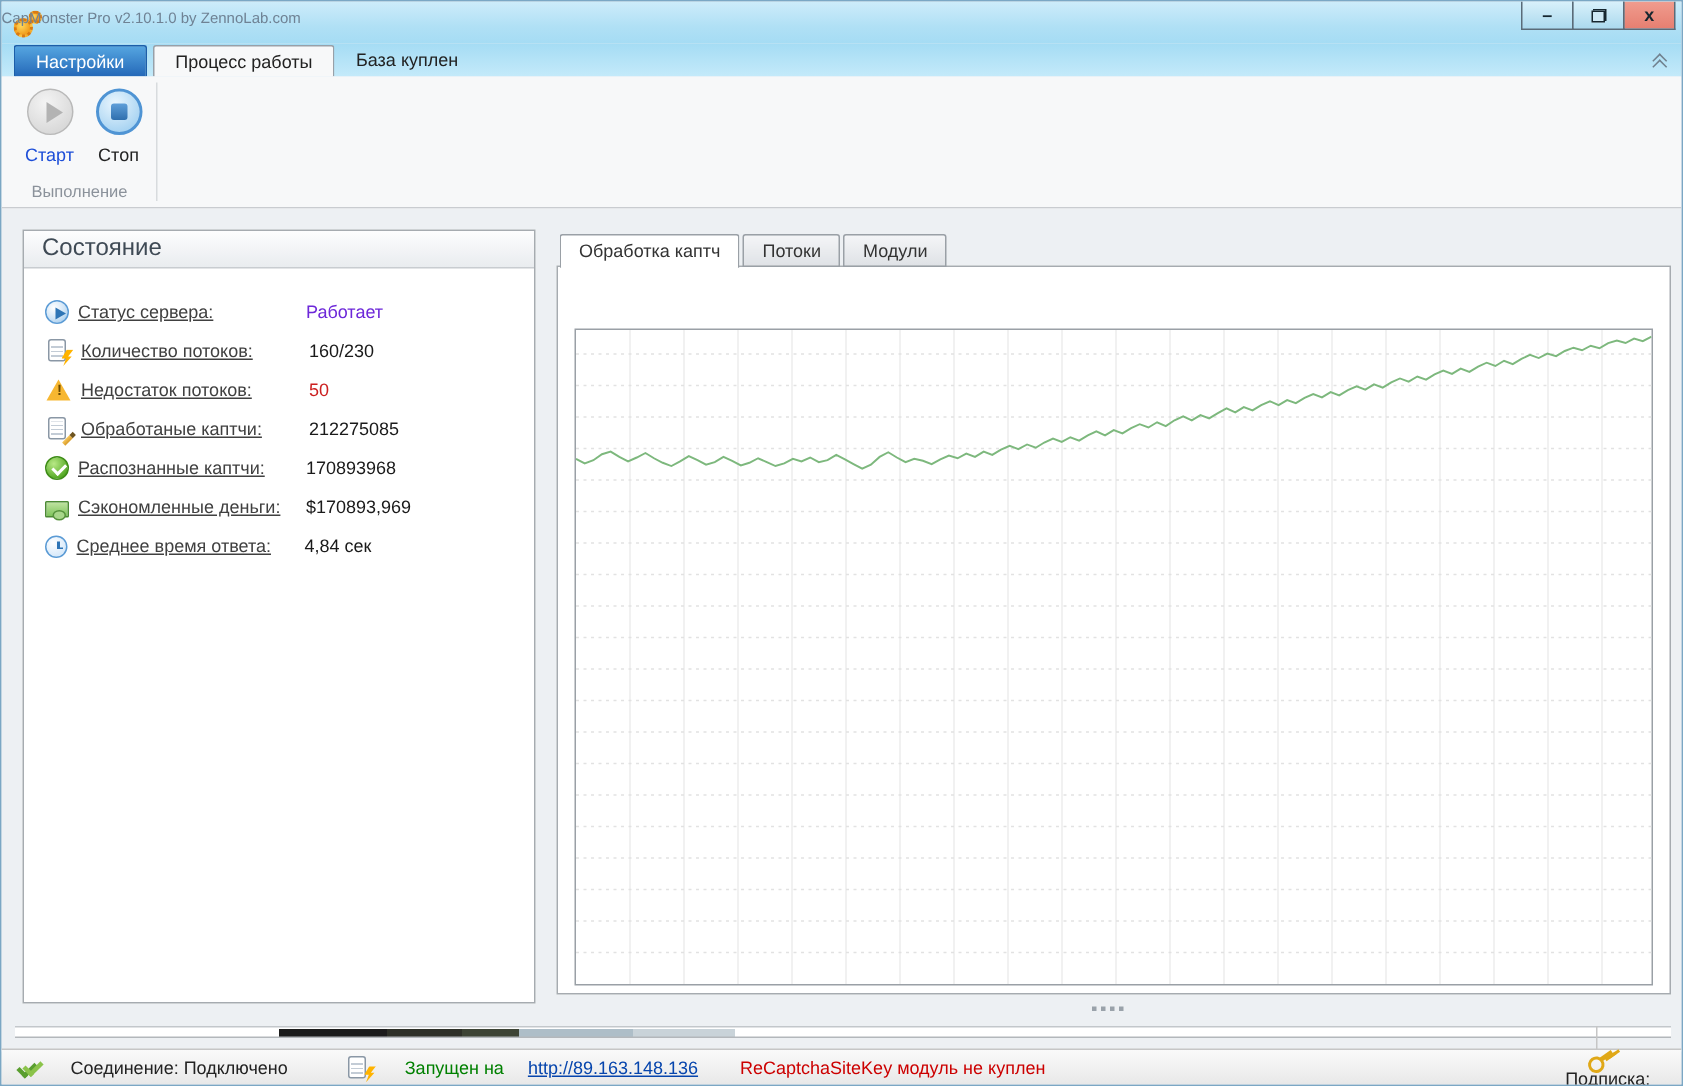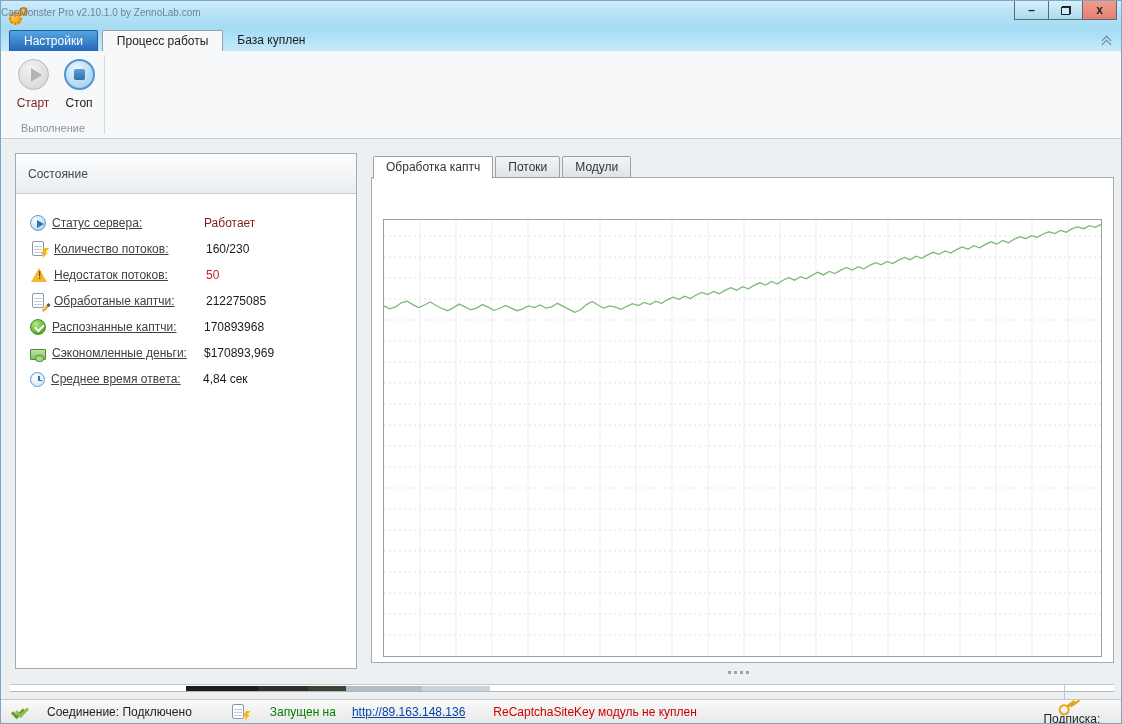--- a/index.html
+++ b/index.html
@@ -36,38 +36,38 @@
   
   .ribbon { position:relative; height:88px; background:#f7f8f9; border-bottom:1px solid #c9ccd0; }
   .ribbon-group { position:absolute; left:2px; top:0; width:102px; height:87px; }
   .ribbon-group .sep { position:absolute; right:0; top:4px; bottom:4px; width:1px; background:#d8dbde; }
   .group-label { position:absolute; bottom:4px; left:0; right:2px; text-align:center; font-size:11px; color:#8b929b; }
   .rb-btn { position:absolute; top:8px; width:44px; text-align:center; }
   .rb-btn .big-icon { width:31px; height:31px; border-radius:50%; margin:0 auto 6px; position:relative; }
   .rb-btn .lbl { font-size:12px; }
   .btn-start .big-icon { background:radial-gradient(circle at 40% 30%, #f4f4f4, #d9d9d9 75%); border:1px solid #b9b9b9; }
   .btn-start .big-icon::after { content:""; position:absolute; left:12px; top:8px; border-left:11px solid #b3b3b3; border-top:7px solid transparent; border-bottom:7px solid transparent; }
-  .btn-start .lbl { color:#7f1d1d; }
+  .btn-start .lbl { color:#1d4ed8; }
   .btn-stop .big-icon { background:radial-gradient(circle at 40% 30%, #eaf6fe, #a9d4f2 75%); border:2px solid #4f94d4; }
   .btn-stop .big-icon::after { content:""; position:absolute; left:8px; top:8px; width:11px; height:11px; background:linear-gradient(#5f9fd9,#2f6fae); border-radius:2px; }
   .btn-stop .lbl { color:#222; }
 
   
   .main { position:relative; height:562px; background:#edf0f3; }
   .card { position:absolute; background:#fff; border:1px solid #a6abb0; }
 
   
   #status-card { left:14px; top:14px; width:342px; height:516px; }
-  .card-header { height:40px; background:linear-gradient(#fdfdfe,#e9ecef); border-bottom:1px solid #c8ccd0; color:#3f4a55; font-size:12px; display:flex; align-items:center; padding-left:12px; }
+  .card-header { height:25px; background:linear-gradient(#fdfdfe,#e9ecef); border-bottom:1px solid #c8ccd0; color:#3f4a55; font-size:16px; display:flex; align-items:center; padding-left:12px; }
   .status-rows { padding:16px 0 0 14px; }
   .s-row { display:flex; align-items:center; height:26px; }
   .s-ico { width:18px; height:18px; margin-right:6px; position:relative; flex:none; }
   .s-label { width:152px; color:#404040; flex:none;text-decoration:underline; }
   .s-value { color:#1a1a1a; }
-  .val-green { color:#7f1d1d; }
+  .val-green { color:#6d28d9; }
   .val-red { color:#cc2020; }
 
   
   .icon-play-circle { width:16px; height:16px; border-radius:50%; background:radial-gradient(circle at 35% 30%, #fff, #cfe4f6 55%, #8fc0e8); border:1px solid #5b9bd5; }
   .icon-play-circle::after { content:""; position:absolute; left:6px; top:4px; border-left:7px solid #2e75b6; border-top:4px solid transparent; border-bottom:4px solid transparent; }
   .icon-doc { width:12px; height:15px; margin:1px 0 0 2px; background:#fff; border:1px solid #8a97a5; border-radius:2px;
               background-image:repeating-linear-gradient(to bottom, transparent 0 2px, #c3ccd6 2px 3px); background-size:8px 11px; background-position:1px 2px; background-repeat:no-repeat; }
   .bolt { position:absolute; right:-1px; bottom:-1px; width:8px; height:11px; background:#ffb300; clip-path:polygon(45% 0,100% 0,55% 42%,85% 42%,15% 100%,38% 55%,0 55%); }
   .icon-warning { width:18px; height:16px; }
   .icon-warning::before { content:""; position:absolute; left:1px; top:1px; border-left:8px solid transparent; border-right:8px solid transparent; border-bottom:14px solid #f7b731; }

